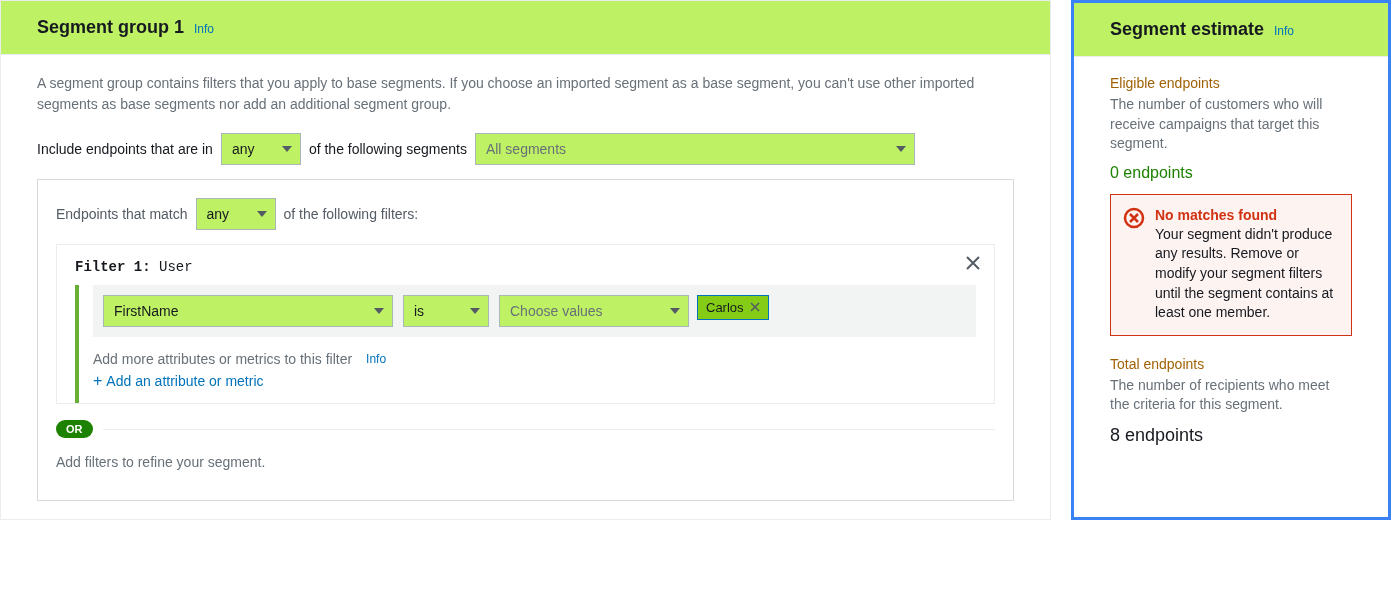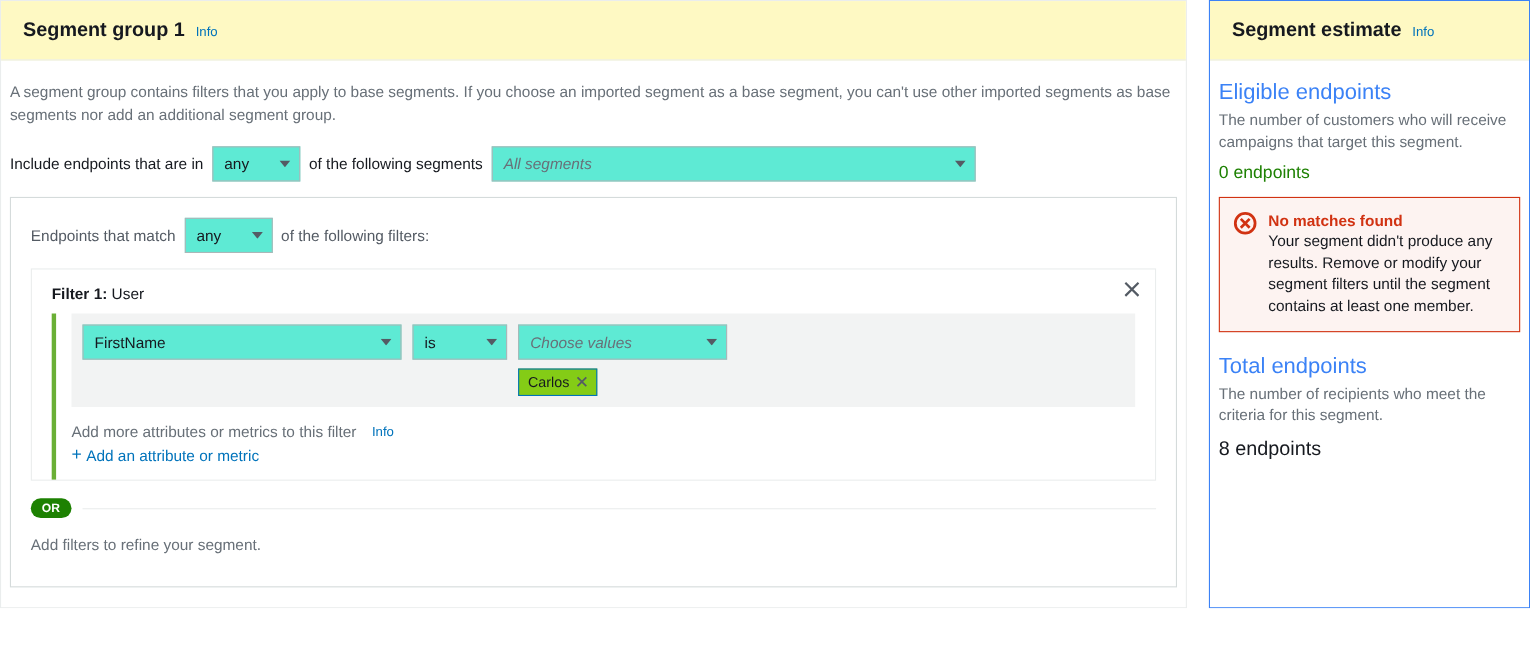--- a/index.html
+++ b/index.html
@@ -1,52 +1,52 @@
 <!DOCTYPE html>
 <html><head>
 <meta charset="utf-8">
 <style>
 * { box-sizing: border-box; margin: 0; padding: 0; }
 body { font-family: "Amazon Ember", "Helvetica Neue", Arial, sans-serif; font-size: 14px; color: #16191f; background: #fff; display: flex; gap: 20px; padding: 0; }
 .main-panel { flex: 1; border: 1px solid #eaeded; }
-.side-panel { width: 292px; border: 1px solid #3b82f6; }
-.panel-header { background: #fef9c3; padding: 16px 20px; border-bottom: 1px solid #eaeded; }
+.side-panel { width: 320px; border: 3px solid #3b82f6; }
+.panel-header { background: #bef264; padding: 16px 36px; border-bottom: 1px solid #eaeded; }
 .panel-header h2 { font-size: 18px; font-weight: 700; display: inline; }
 .info-link { color: #0073bb; font-size: 12px; font-weight: 400; margin-left: 6px; cursor: pointer; }
-.panel-body { padding: 18px 8px; }
+.panel-body { padding: 18px 36px; }
 .description { color: #687078; line-height: 1.5; margin-bottom: 18px; }
 .row { display: flex; align-items: center; gap: 8px; margin-bottom: 14px; flex-wrap: wrap; }
-.select { position: relative; border: 1px solid #aab7b8; background: #5eead4; height: 32px; display: inline-flex; align-items: center; padding: 0 28px 0 10px; cursor: pointer; min-width: 80px; }
+.select { position: relative; border: 1px solid #aab7b8; background: #bef264; height: 32px; display: inline-flex; align-items: center; padding: 0 28px 0 10px; cursor: pointer; min-width: 80px; }
 .select.wide { min-width: 440px; }
 .select.mid { min-width: 290px; }
 .select.sm { min-width: 150px; }
 .select .caret { position: absolute; right: 8px; top: 50%; transform: translateY(-50%); }
 .caret svg { display: block; }
-.placeholder { color: #687078; font-style: italic; }
+.placeholder { color: #687078; }
 .inner-box { border: 1px solid #d5dbdb; padding: 18px; }
 .inner-box .row-label { color: #545b64; }
 .filter-card { border: 1px solid #eaeded; padding: 14px 18px 0 18px; margin-top: 14px; position: relative; }
-.filter-title { font-size: 14px; margin-bottom: 10px; }
+.filter-title { font-size: 14px; margin-bottom: 10px; font-family: Liberation Mono, monospace; }
 .filter-title strong { font-weight: 700; }
 .close-x { position: absolute; top: 10px; right: 14px; cursor: pointer; color: #545b64; font-size: 18px; line-height: 1; }
 .filter-body { display: flex; }
 .green-bar { width: 4px; background: #6aaf35; margin-right: 14px; align-self: stretch; }
 .filter-content { flex: 1; padding-bottom: 14px; }
 .gray-row { background: #f2f3f3; padding: 10px; display: flex; align-items: flex-start; gap: 10px; flex-wrap: wrap; }
-.value-col { display: flex; flex-direction: column; gap: 8px; justify-content: space-between; }
+.value-col { display: flex; flex-direction: row; gap: 8px; justify-content: space-between; }
 .chip { border: 1px solid #0073bb; background: #84cc16; padding: 4px 8px; display: inline-flex; align-items: center; gap: 6px; font-size: 13px; }
 .chip .chip-x { cursor: pointer; color: #545b64; }
 .attr-hint { color: #687078; margin-top: 14px; display: flex; align-items: center; gap: 8px; }
 .add-link { color: #0073bb; cursor: pointer; display: inline-flex; align-items: center; gap: 4px; margin-top: 6px; }
 .plus-icon { font-size: 16px; line-height: 1; }
 .or-divider { display: flex; align-items: center; margin: 16px 0; }
 .or-pill { background: #1d8102; color: #fff; font-weight: 700; font-size: 11px; padding: 3px 10px; border-radius: 10px; margin-right: 10px; }
 .or-line { flex: 1; height: 1px; background: #eaeded; }
 .refine-text { color: #687078; margin-bottom: 12px; }
-.side-section h3 { font-size: 20px; font-weight: 400; color: #3b82f6; margin-bottom: 4px; }
+.side-section h3 { font-size: 14px; font-weight: 400; color: #a16207; margin-bottom: 4px; }
 .side-sub { color: #687078; line-height: 1.4; margin-bottom: 10px; font-size: 14px; }
 .endpoints-count { color: #1d8102; font-size: 16px; font-weight: 400; margin-bottom: 12px; }
 .alert-box { border: 1px solid #d13212; background: #fdf3f1; padding: 12px; display: flex; gap: 10px; margin-bottom: 20px; }
 .alert-icon { flex-shrink: 0; }
 .alert-title { color: #d13212; font-weight: 700; margin-bottom: 2px; }
 .alert-text { color: #16191f; line-height: 1.4; font-size: 14px; }
 .total-count { font-size: 18px; font-weight: 400; margin-top: 8px; }
 </style>
 </head>
 <body>

